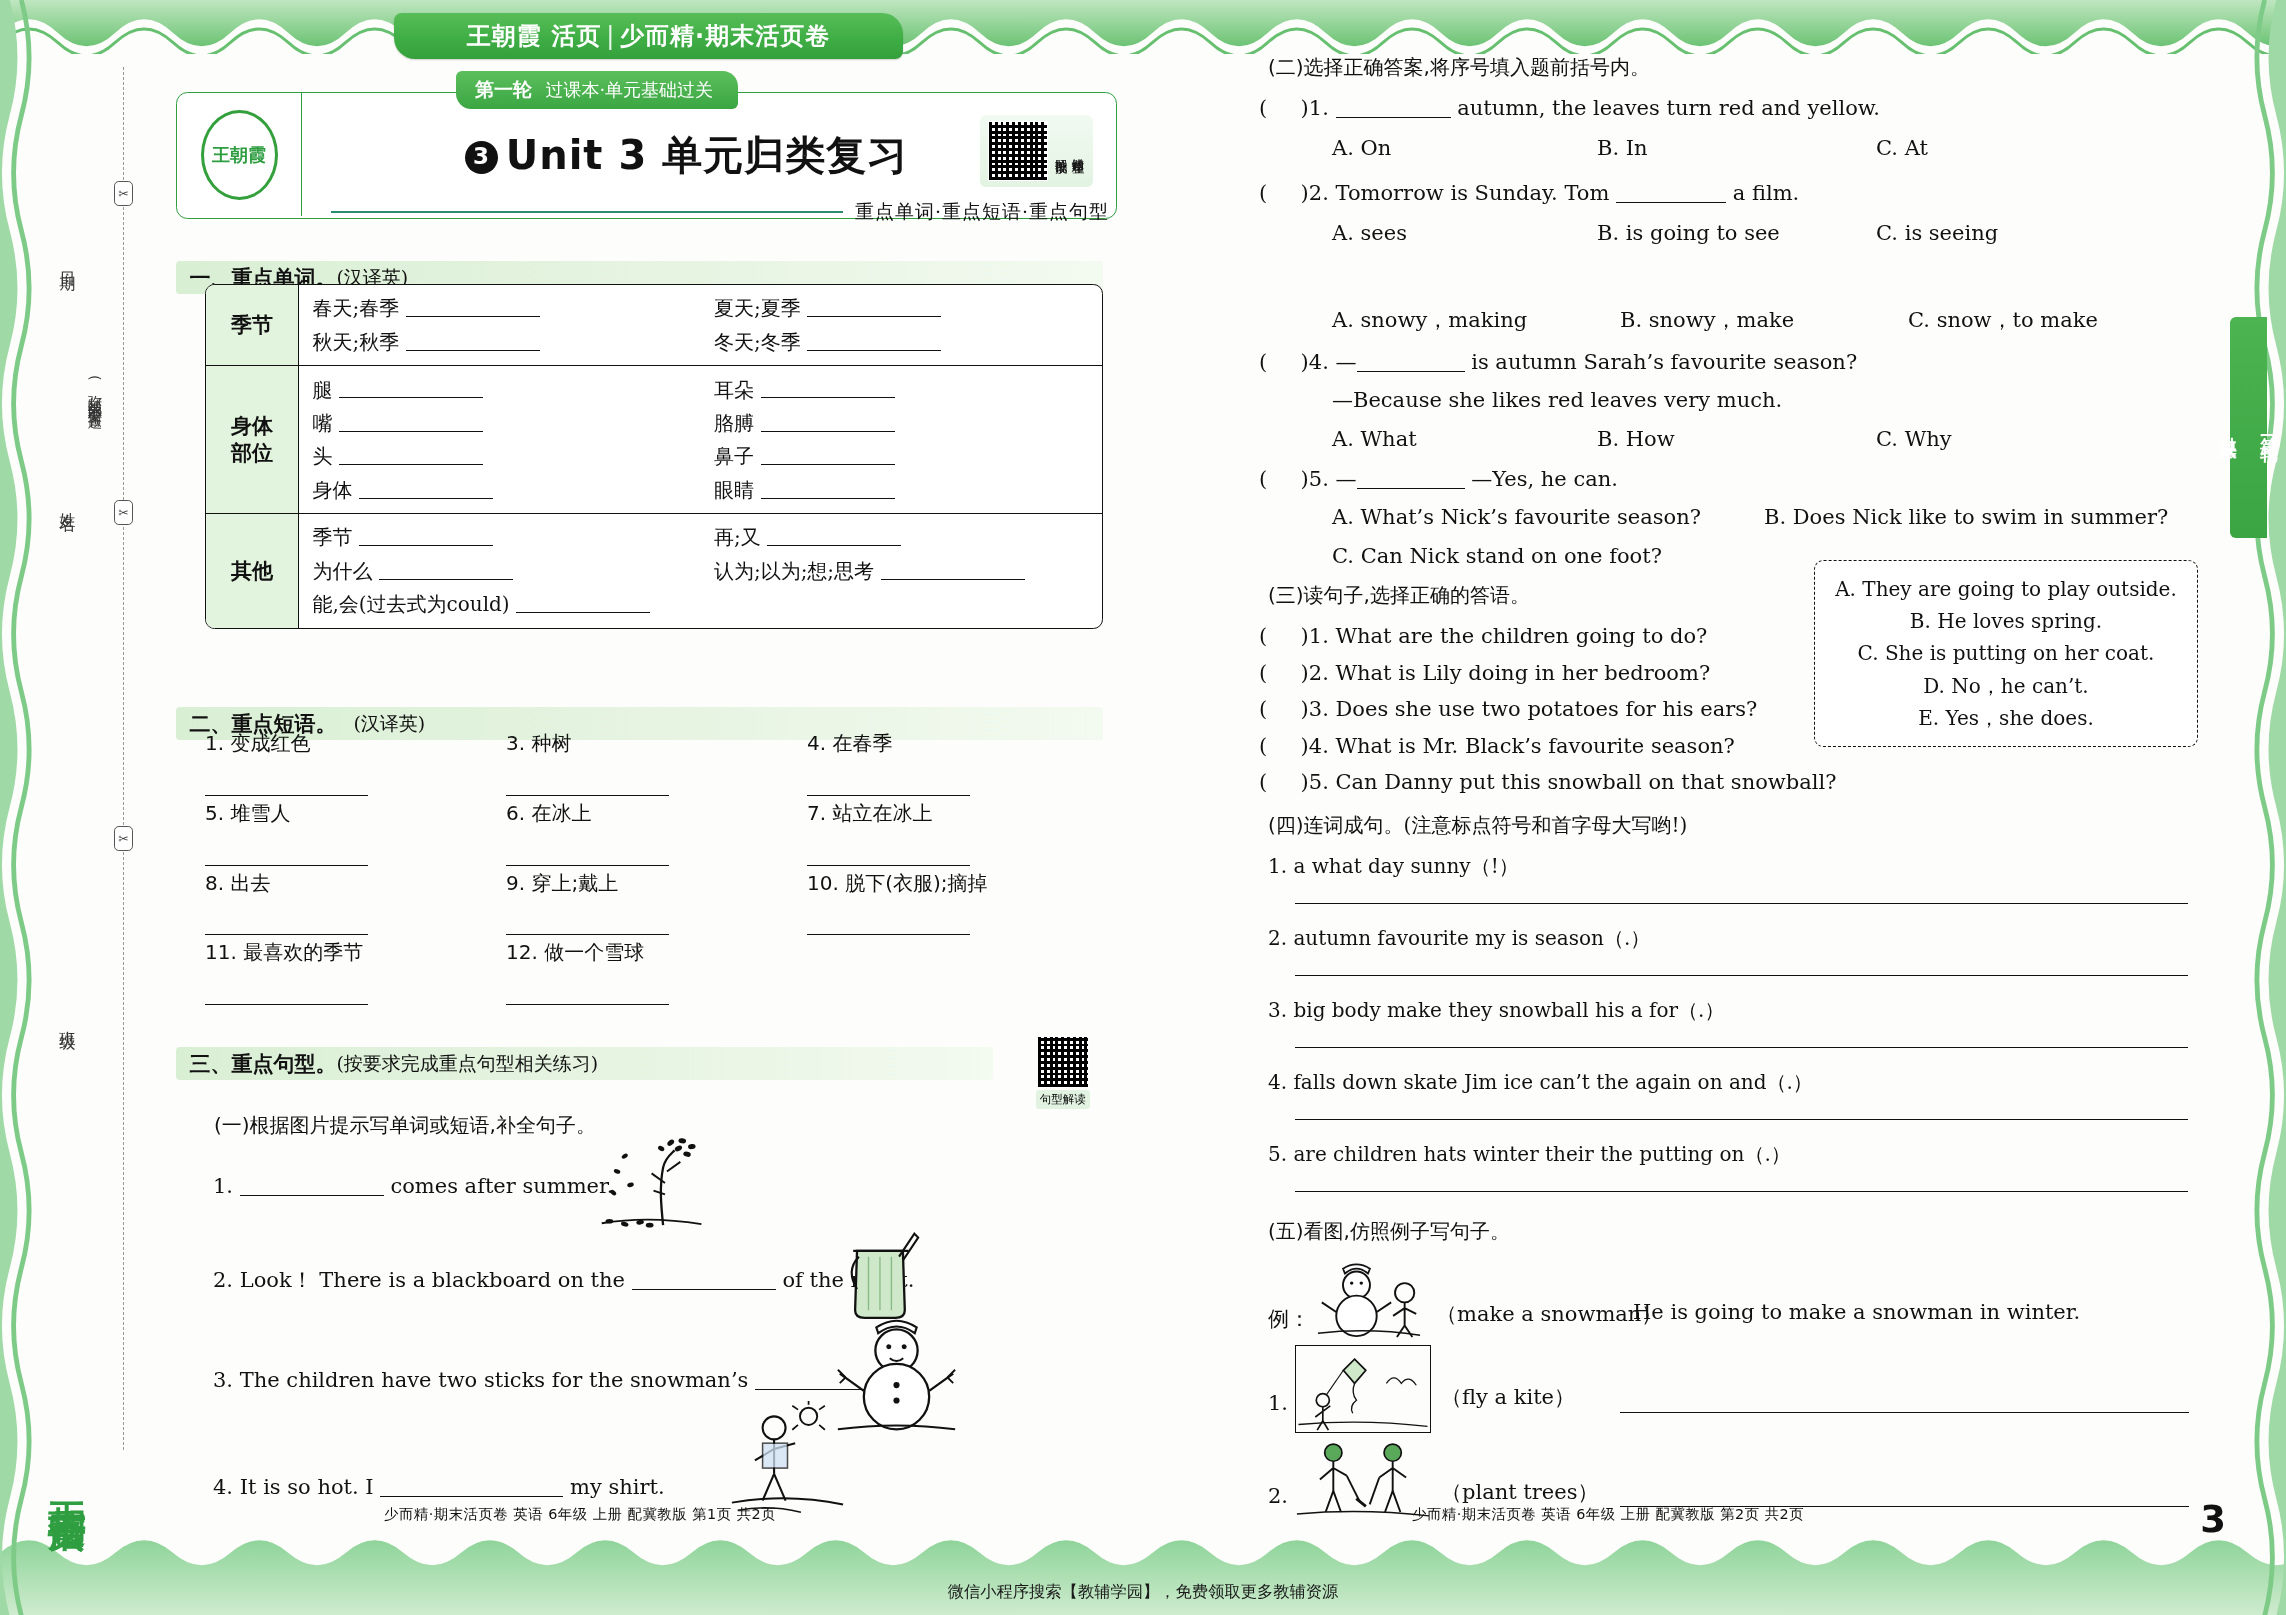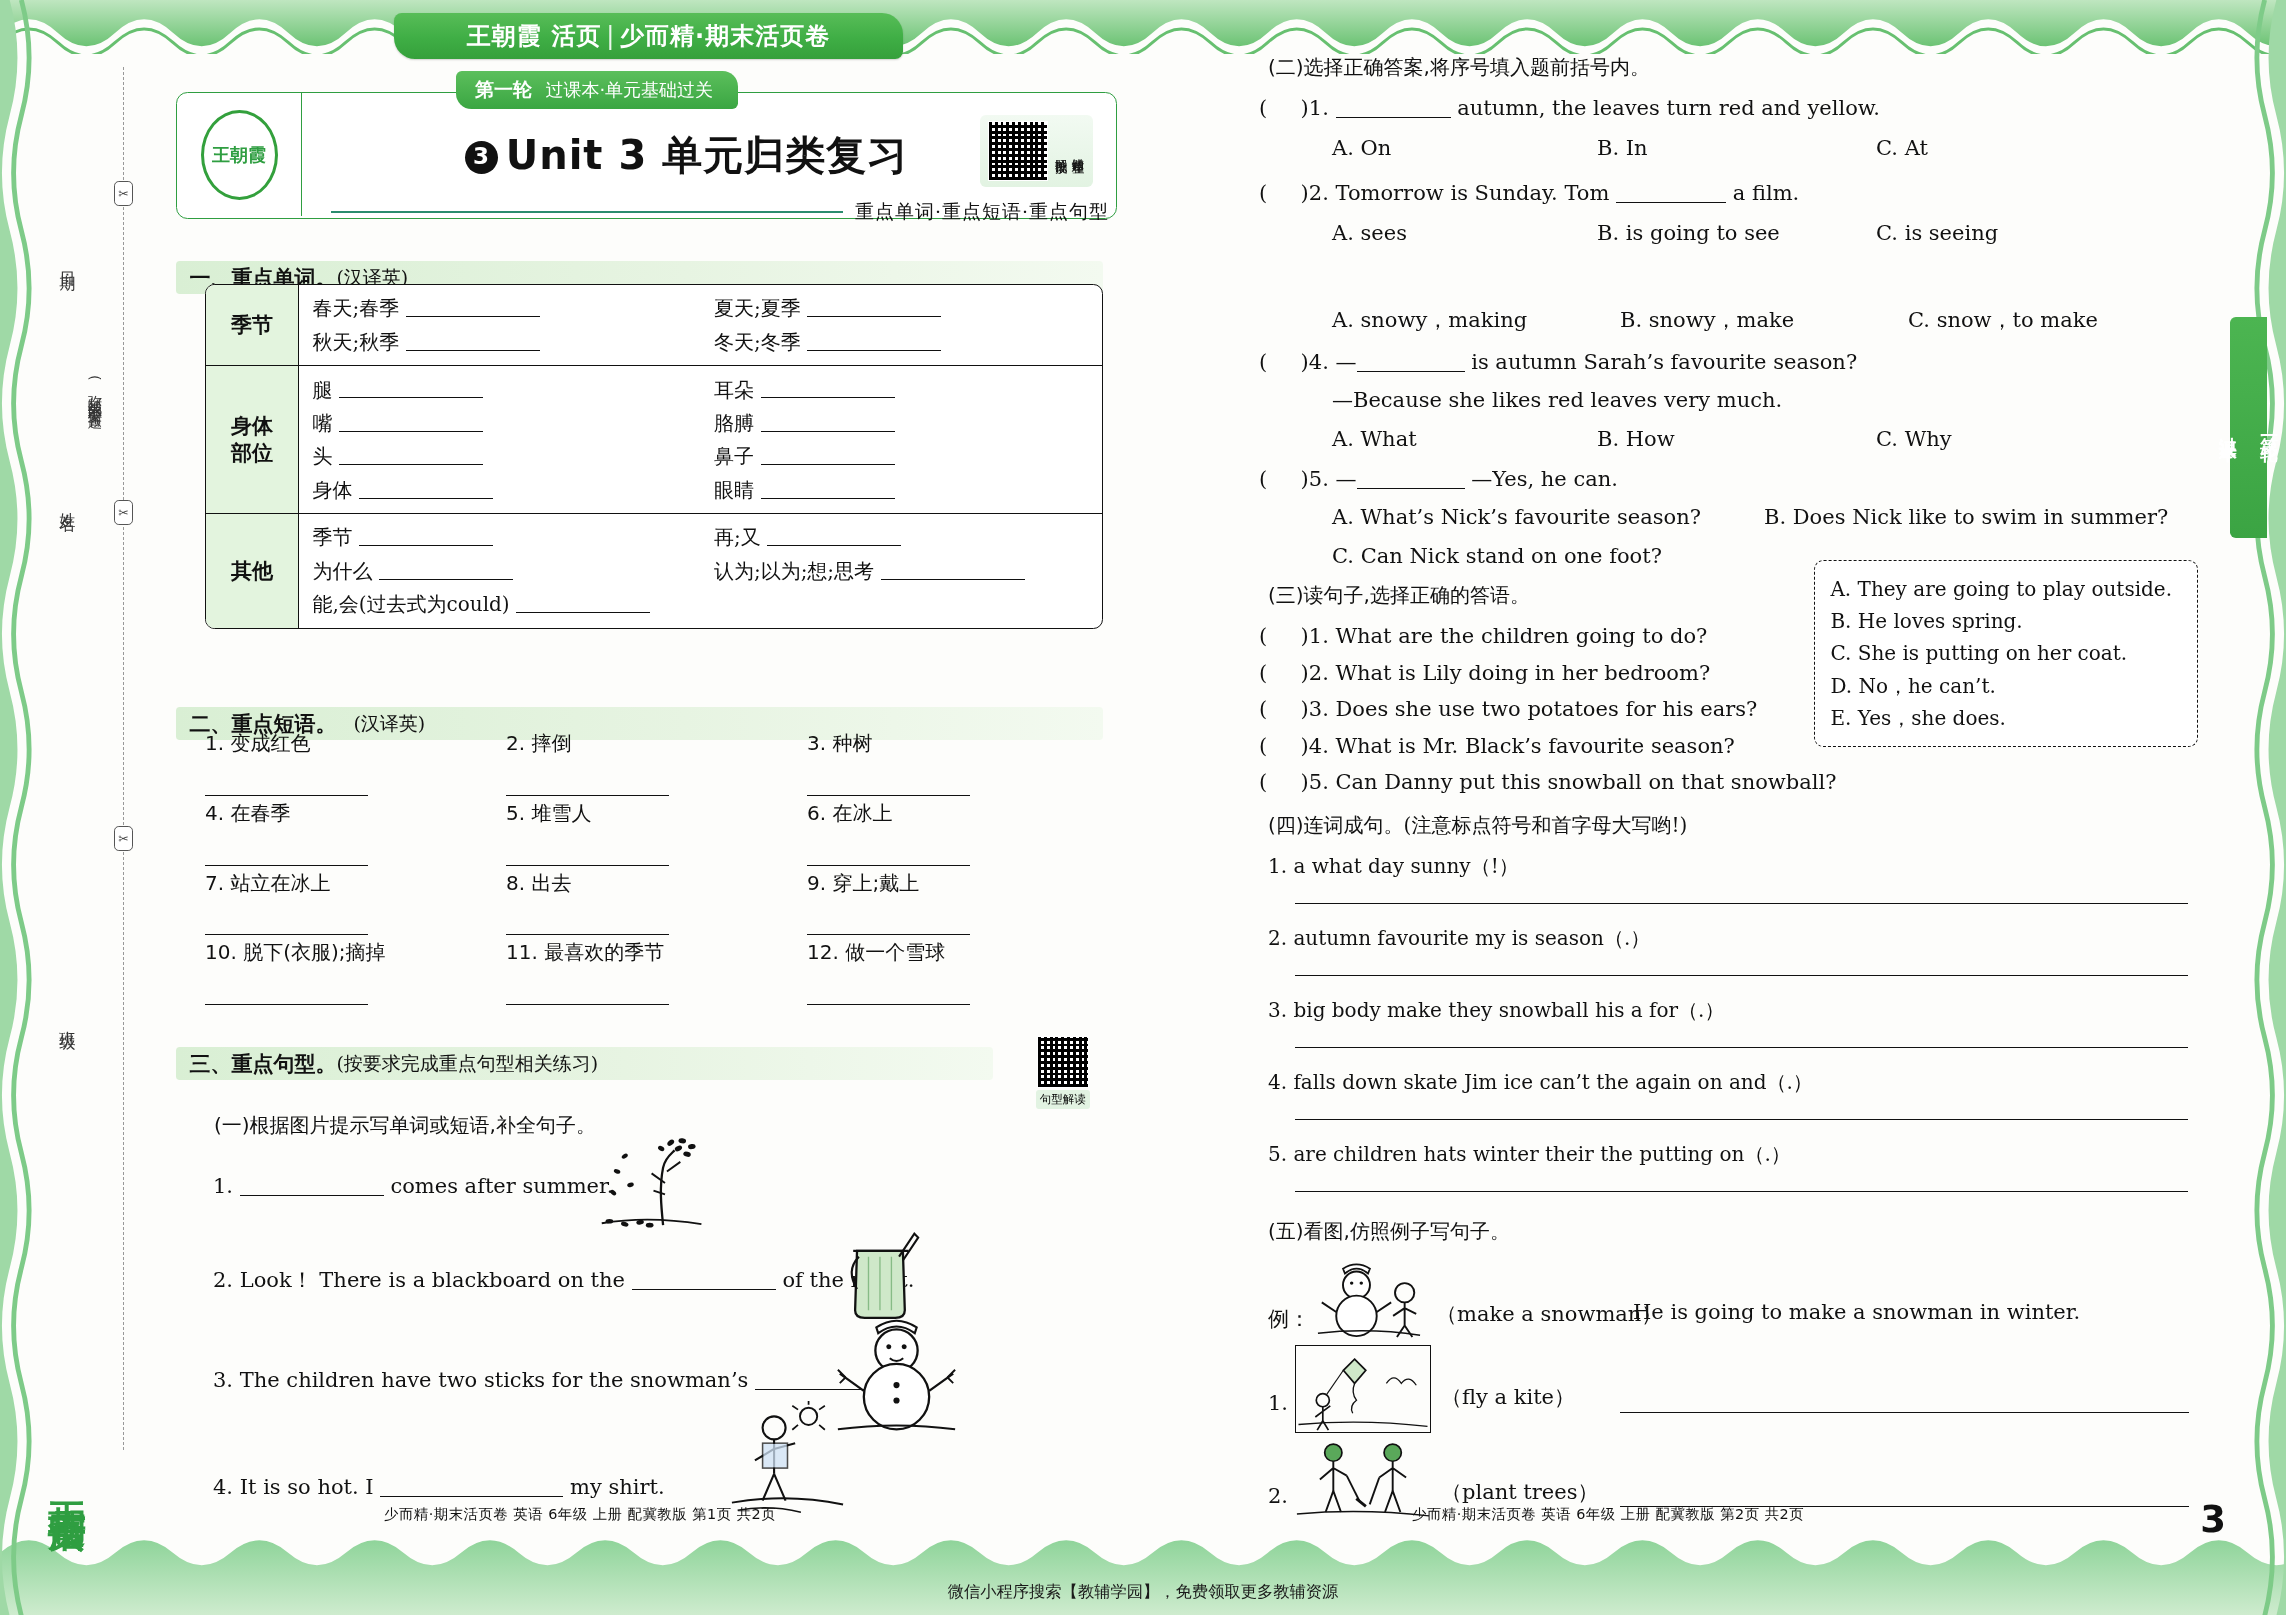--- a/index.html
+++ b/index.html
@@ -293,20 +293,21 @@
     border: 1.9px dashed #111;
     border-radius: 9.6px;
     padding: 11.5px 15.4px;
     background:#fff;
   }
   .answer-box div {
     font-family:"DejaVu Serif",serif;
     font-size: 20px; color:#111;
     line-height: 1.62;
     white-space: nowrap;
+    text-align: center;
   }
 
   .wo-line {
     font-family:"DejaVu Serif",serif;
     font-size: 20px; color:#111;
     white-space:nowrap;
   }
   .wo-rule {
     border-bottom: 1.7px solid #111;
     height: 0;
@@ -471,21 +472,20 @@
     </div>
   </div>
 
   <div class="sec-bar" style="left:176px; top:707px; width:927px;gap:17px;">
     <span>二、重点短语。</span>
       <span class="note">(汉译英)</span>
   </div>
 
   <div class="phrases">
     <div class="phrase"><span>1. 变成红色</span><span class="ans"></span></div>
-    <div class="phrase"><span>2. 摔倒</span><span class="ans"></span></div>
     <div class="phrase"><span>3. 种树</span><span class="ans"></span></div>
     <div class="phrase"><span>4. 在春季</span><span class="ans"></span></div>
     <div class="phrase"><span>5. 堆雪人</span><span class="ans"></span></div>
     <div class="phrase"><span>6. 在冰上</span><span class="ans"></span></div>
     <div class="phrase"><span>7. 站立在冰上</span><span class="ans"></span></div>
     <div class="phrase"><span>8. 出去</span><span class="ans"></span></div>
     <div class="phrase"><span>9. 穿上;戴上</span><span class="ans"></span></div>
     <div class="phrase"><span>10. 脱下(衣服);摘掉</span><span class="ans"></span></div>
     <div class="phrase"><span>11. 最喜欢的季节</span><span class="ans"></span></div>
     <div class="phrase"><span>12. 做一个雪球</span><span class="ans"></span></div>

